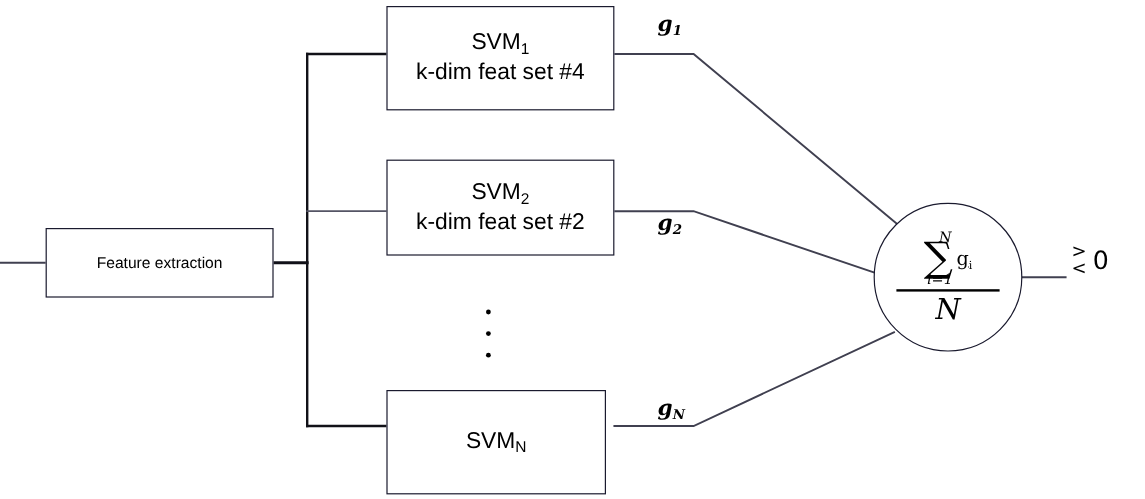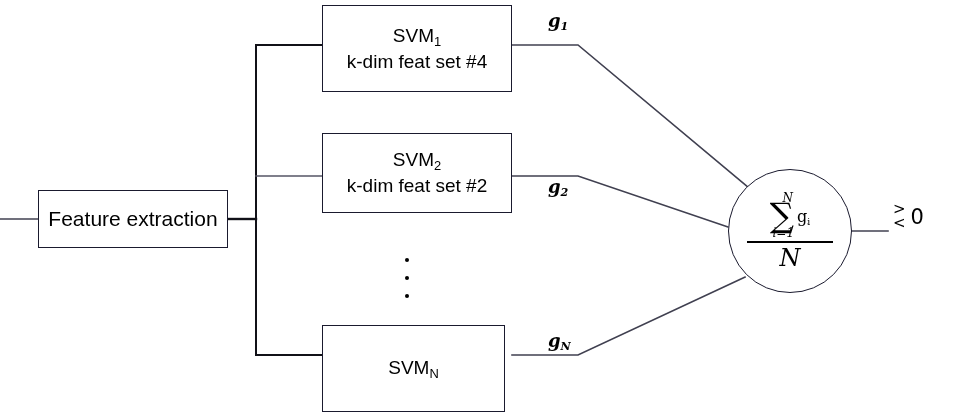--- a/index.html
+++ b/index.html
@@ -45,21 +45,21 @@
     font-size: 0.68em;
     vertical-align: -0.28em;
   }
   #feature-extraction-box {
     left: 38px;
     top: 190px;
     width: 190px;
     height: 58px;
   }
   #feature-extraction-box .node-line {
-    font-size: 21px;
+    font-size: 13px;
   }
   #svm-box-0 { left: 322px; top: 5px;   width: 190px; height: 87px; }
   #svm-box-1 { left: 322px; top: 133px; width: 190px; height: 80px; }
   #svm-box-2 { left: 322px; top: 325px; width: 183px; height: 87px; }
 
   .gain-label {
     position: absolute;
     font-family: "DejaVu Serif", serif;
     font-style: italic;
     font-weight: bold;

